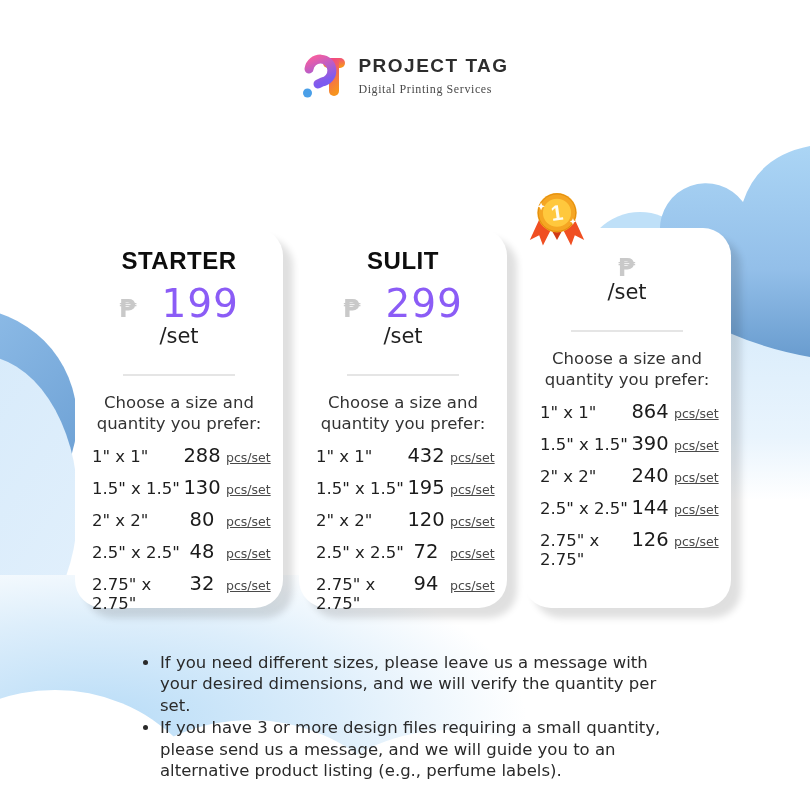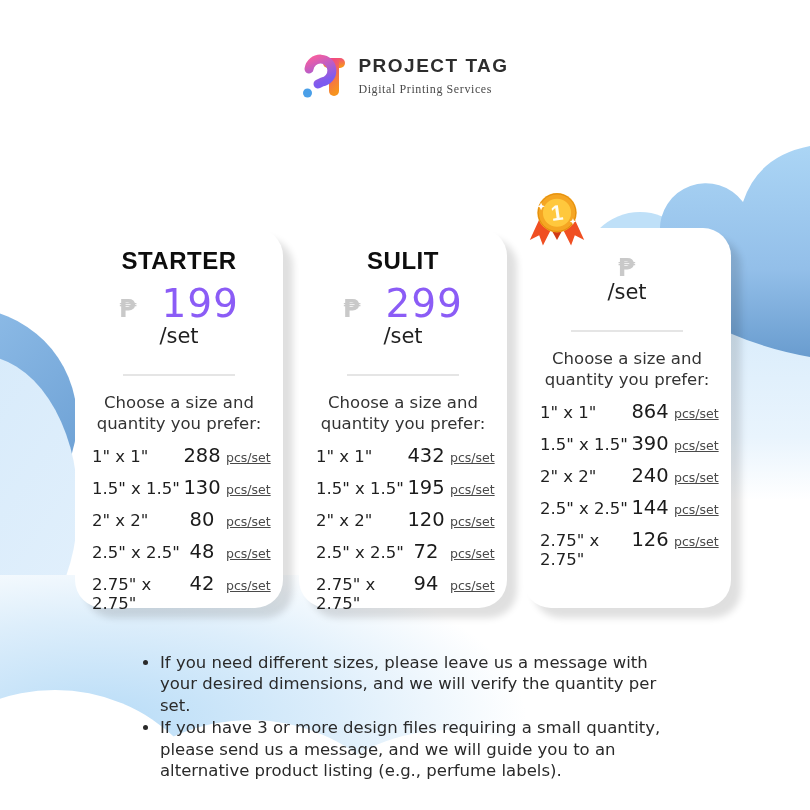--- a/index.html
+++ b/index.html
@@ -178,21 +178,21 @@
         <span class="qty">80</span>
         <span class="unit">pcs/set</span>
       </div>
       <div class="row">
         <span class="size">2.5" x 2.5"</span>
         <span class="qty">48</span>
         <span class="unit">pcs/set</span>
       </div>
       <div class="row">
         <span class="size">2.75" x 2.75"</span>
-        <span class="qty">42</span>
+        <span class="qty">32</span>
         <span class="unit">pcs/set</span>
       </div>
     </div>
   </section>
 
   <section class="card">
     <h2 class="card-title">SULIT</h2>
     <div class="price-row">
       <span class="cur">₱</span>
       <span class="amt">299</span>

